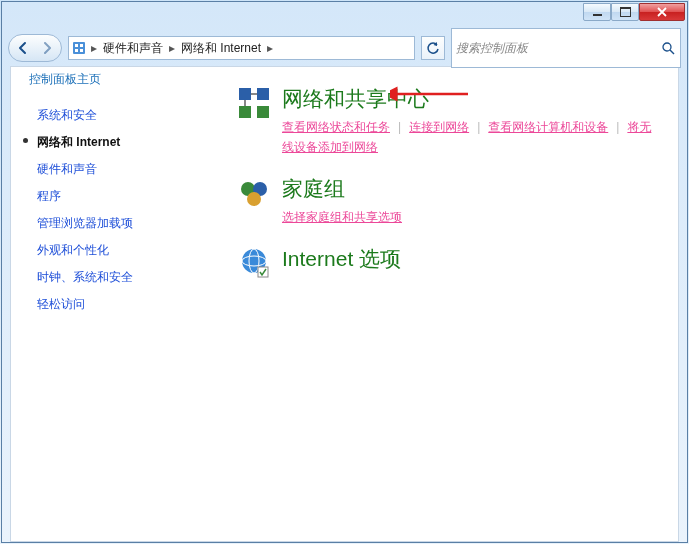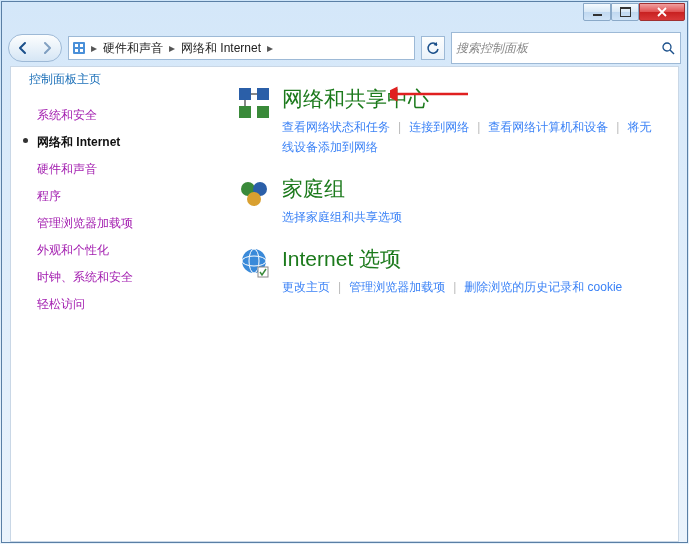--- a/index.html
+++ b/index.html
@@ -18,39 +18,39 @@
     .toolbar { height: 36px; display: flex; align-items: center; padding: 0 6px; gap: 6px; }
     .nav-btns { display: flex; align-items: center; background: linear-gradient(to bottom,#fdfefe,#d6e6f5); border: 1px solid #9db9d6; border-radius: 14px; height: 28px; padding: 0 2px; }
     .nav-circle { width: 24px; height: 24px; border-radius: 50%; display: flex; align-items: center; justify-content: center; }
     .nav-circle.fwd{opacity:0.5;}
     .nav-arrow-svg{width:14px;height:14px;}
     .address-bar { flex: 1; height: 24px; background: #fff; border: 1px solid #9db9d6; display: flex; align-items: center; font-size: 12px; color: #222; }
     .addr-seg { padding: 0 4px; height: 100%; display: flex; align-items: center; cursor: pointer; }
     .addr-sep { color: #555; width: 10px; display: flex; align-items: center; justify-content: center; height: 100%; cursor:pointer;}
     .addr-icon-wrap{width:20px;display:flex;align-items:center;justify-content:center;}
     .refresh-btn { width: 24px; height: 24px; border: 1px solid #9db9d6; background: linear-gradient(to bottom,#fdfefe,#eaf2fa); display: flex; align-items: center; justify-content: center; cursor:pointer; color:#1a4f8a;}
-    .search-bar { width: 230px; height: 32px; background: #fff; border: 1px solid #9db9d6; display: flex; align-items: center; padding: 0 4px; }
+    .search-bar { width: 230px; height: 40px; background: #fff; border: 1px solid #9db9d6; display: flex; align-items: center; padding: 0 4px; }
     .search-bar input { flex: 1; border: none; outline: none; font-size: 12px; color: #333; font-style: italic; }
     .search-bar input::placeholder{color:#888;font-style:italic;}
     .search-icon { color: #1a4f8a; width:16px; display:flex; align-items:center; justify-content:center;}
 
     .content-wrap { display: flex; height: calc(100% - 64px); margin: 0 8px 8px 8px; background: #fff; border: 1px solid #c9d7e6; }
     .sidebar { width: 205px; padding: 4px 10px; background: #fff; }
     .sidebar-home { font-size: 12px; color: #1b6fb8; margin: 0 0 14px 8px; cursor: pointer; }
-    .sidebar-item { font-size: 12px; color: #a21caf; padding: 5px 0 5px 16px; cursor: pointer; }
+    .sidebar-item { font-size: 12px; color: #1d4ed8; padding: 5px 0 5px 16px; cursor: pointer; }
     .sidebar-item.current { color: #111; font-weight: 600; position: relative; }
     .sidebar-item.current::before { content: ""; position: absolute; left: 2px; top: 9px; width: 5px; height: 5px; background: #333; border-radius: 50%; }
 
     .main { flex: 1; padding: 18px 20px; }
     .cat { display: flex; margin-bottom: 18px; }
     .cat-icon { width: 36px; height: 36px; margin-right: 10px; flex-shrink: 0; }
     .cat-body { flex: 1; }
     .cat-title { font-size: 21px; color: #1c7a1c; margin-bottom: 4px; cursor: pointer; }
     .cat-links { font-size: 12px; line-height: 20px; }
-    .cat-link { color: #3b82f6; cursor: pointer; }
+    .cat-link { color: #ec4899; cursor: pointer; text-decoration: underline; }
     .cat-div { color: #bbb; margin: 0 8px; }
 
     .arrow-overlay { position: absolute; left: 390px; top: 80px; pointer-events: none; }
   </style>
 </head>
 <body>
 
 <div class="window">
 
   <div class="titlebar">
@@ -158,21 +158,20 @@
         <div class="cat">
           <div class="cat-icon"><svg viewBox="0 0 36 36">
               <circle cx="18" cy="16" r="12" fill="#3a8ad9"></circle>
               <ellipse cx="18" cy="16" rx="12" ry="5" stroke="#fff" stroke-width="1" fill="none"></ellipse>
               <ellipse cx="18" cy="16" rx="5" ry="12" stroke="#fff" stroke-width="1" fill="none"></ellipse>
               <rect x="22" y="22" width="10" height="10" fill="#fff" stroke="#888"></rect>
               <path d="M24 27 l2 3 l4 -6" stroke="#3a8a3a" stroke-width="1.5" fill="none"></path>
             </svg></div>
           <div class="cat-body">
             <div class="cat-title">Internet 选项</div>
-            <div class="cat-links"><span class="cat-link">更改主页</span><span class="cat-div">|</span><span class="cat-link">管理浏览器加载项</span><span class="cat-div">|</span><span class="cat-link">删除浏览的历史记录和 cookie</span></div>
           </div>
         </div>
       </div>
   </div>
 </div>
 
 <svg class="arrow-overlay" width="80" height="24">
   <defs>
       <marker id="ah" markerWidth="8" markerHeight="8" refX="1" refY="3" orient="auto">
         <path d="M0 0 L6 3 L0 6 Z" fill="#e02020"></path>

